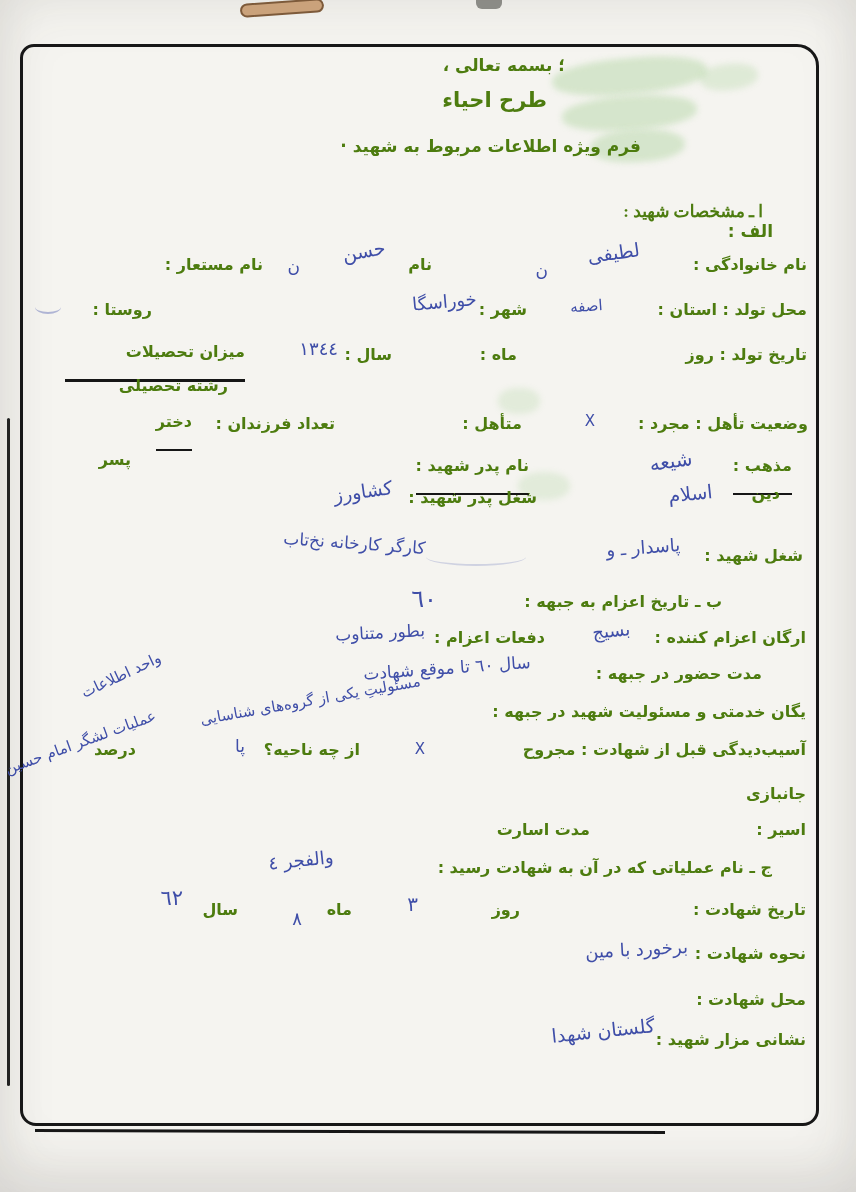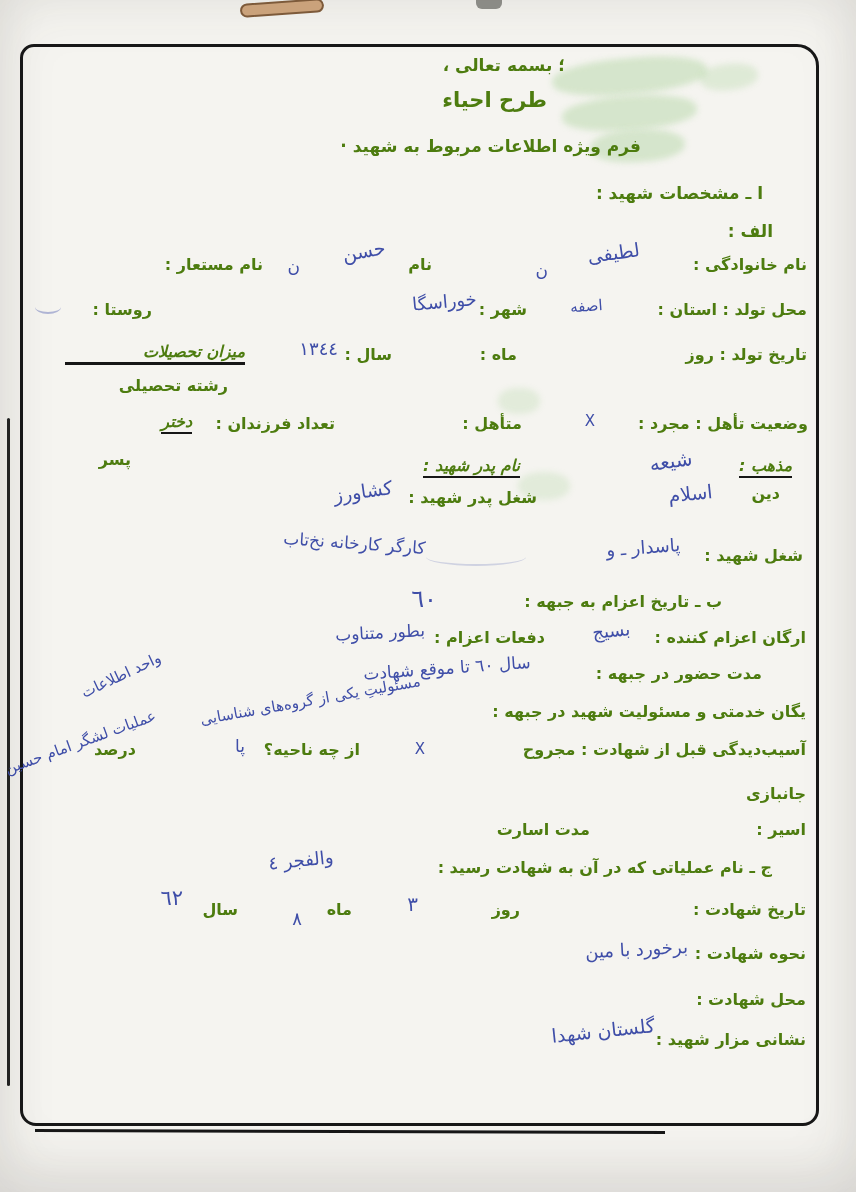--- a/index.html
+++ b/index.html
@@ -9,21 +9,21 @@
     background:#f5f4f0;overflow:hidden;
     box-shadow:inset 0 0 60px rgba(60,55,45,.10), inset 0 -30px 50px rgba(60,55,45,.08);
   }
   .box{
     position:absolute;left:20px;top:44px;width:793px;height:1076px;
     border:3px solid #171717;border-radius:14px 22px 16px 16px;
     background:transparent;
   }
   .p{position:absolute;direction:rtl;white-space:nowrap;font-weight:700;color:#4d7c0f;font-size:16px;letter-spacing:0;}
   .h{position:absolute;direction:rtl;white-space:nowrap;font-weight:400;color:#3f4ea8;font-size:18px;transform-origin:right center;}
-  .u{border-bottom:2px solid #161616;padding-bottom:1px;font-style:italic;}
+  .u{border-bottom:2px solid #161616;padding-bottom:18px;}
   .hl{position:absolute;background:rgba(139,196,118,.30);filter:blur(3px);border-radius:45%;}
   .stroke{position:absolute;border-bottom:2px solid rgba(63,78,168,.38);border-radius:50%;}
 </style>
 </head>
 <body>
 
 <div id="page">
 
   <div style="position:absolute;left:240px;top:1px;width:80px;height:10px;background:#caa27b;border:2px solid #7d5a3a;border-radius:7px;transform:rotate(-4deg);"></div>
   <div style="position:absolute;left:476px;top:0;width:26px;height:9px;background:#6b6b66;opacity:.75;border-radius:0 0 6px 6px;"></div>
@@ -35,21 +35,21 @@
   <div class="hl" style="left:590px;top:130px;width:95px;height:32px;transform:rotate(-3deg);"></div>
   <div class="hl" style="left:700px;top:64px;width:58px;height:26px;transform:rotate(-6deg);opacity:.7;"></div>
   <div class="hl" style="left:498px;top:388px;width:42px;height:26px;opacity:.6;"></div>
   <div class="hl" style="left:518px;top:472px;width:52px;height:28px;opacity:.6;"></div>
 
   <div class="box"></div>
 
   <span class="p" style="right:291px;top:55px;font-size:17px;">؛ بسمه تعالی ،</span>
   <span class="p" style="right:309px;top:88px;font-size:21px;">طرح احیاء</span>
   <span class="p" style="right:215px;top:136px;font-size:17px;">فرم ویژه اطلاعات مربوط به شهید ·</span>
-  <span class="p" style="right:93px;top:183px;font-size:17px;">ا ـ مشخصات شهید :</span>
+  <span class="p" style="right:93px;top:201px;font-size:17px;font-family:Liberation Serif, serif;">ا ـ مشخصات شهید :</span>
   <span class="p" style="right:83px;top:221px;font-size:17px;">الف :</span>
 
   <span class="p" style="right:49px;top:255px;">نام خانوادگی :</span>
   <span class="h" style="right:216px;top:238px;font-size:19px;transform:rotate(-8deg);">لطیفی</span>
   <span class="h" style="right:308px;top:260px;font-size:17px;">ن</span>
   <span class="p" style="right:424px;top:255px;margin-left:48px;">نام</span>
   <span class="h" style="right:471px;top:236px;font-size:19px;transform:rotate(-10deg);">حسن</span>
   <span class="h" style="right:556px;top:256px;font-size:17px;">ن</span>
   <span class="p" style="right:593px;top:255px;">نام مستعار :</span>
 
@@ -69,21 +69,21 @@
 
   <span class="p" style="right:48px;top:414px;">وضعیت تأهل : مجرد :</span>
   <span class="h" style="right:261px;top:412px;font-size:15px;">X</span>
   <span class="p" style="right:334px;top:414px;">متأهل :</span>
   <span class="p" style="right:521px;top:414px;">تعداد فرزندان :</span>
   <span class="p u" style="right:664px;top:412px;">دختر</span>
   <span class="p" style="right:725px;top:450px;">پسر</span>
 
   <span class="p u" style="right:64px;top:456px;">مذهب :</span>
   <span class="h" style="right:164px;top:446px;font-size:20px;transform:rotate(-8deg);">شیعه</span>
-  <span class="p u" style="right:336px;top:456px;">نام پدر شهید :</span>
+  <span class="p u" style="right:327px;top:456px;">نام پدر شهید :</span>
   <span class="p" style="right:76px;top:484px;">دین</span>
   <span class="h" style="right:144px;top:480px;font-size:19px;transform:rotate(-6deg);">اسلام</span>
   <span class="p" style="right:319px;top:488px;">شغل پدر شهید :</span>
   <span class="h" style="right:464px;top:476px;font-size:19px;transform:rotate(-8deg);">کشاورز</span>
 
   <span class="p" style="right:53px;top:546px;margin-left:48px;">شغل شهید :</span>
   <span class="h" style="right:176px;top:534px;font-size:18px;transform:rotate(-4deg);">پاسدار ـ و</span>
   <div class="stroke" style="right:330px;top:548px;width:100px;height:16px;opacity:.55;"></div>
   <span class="h" style="right:431px;top:538px;font-size:17px;transform:rotate(4deg);">کارگر کارخانه نخ‌تاب</span>
 

